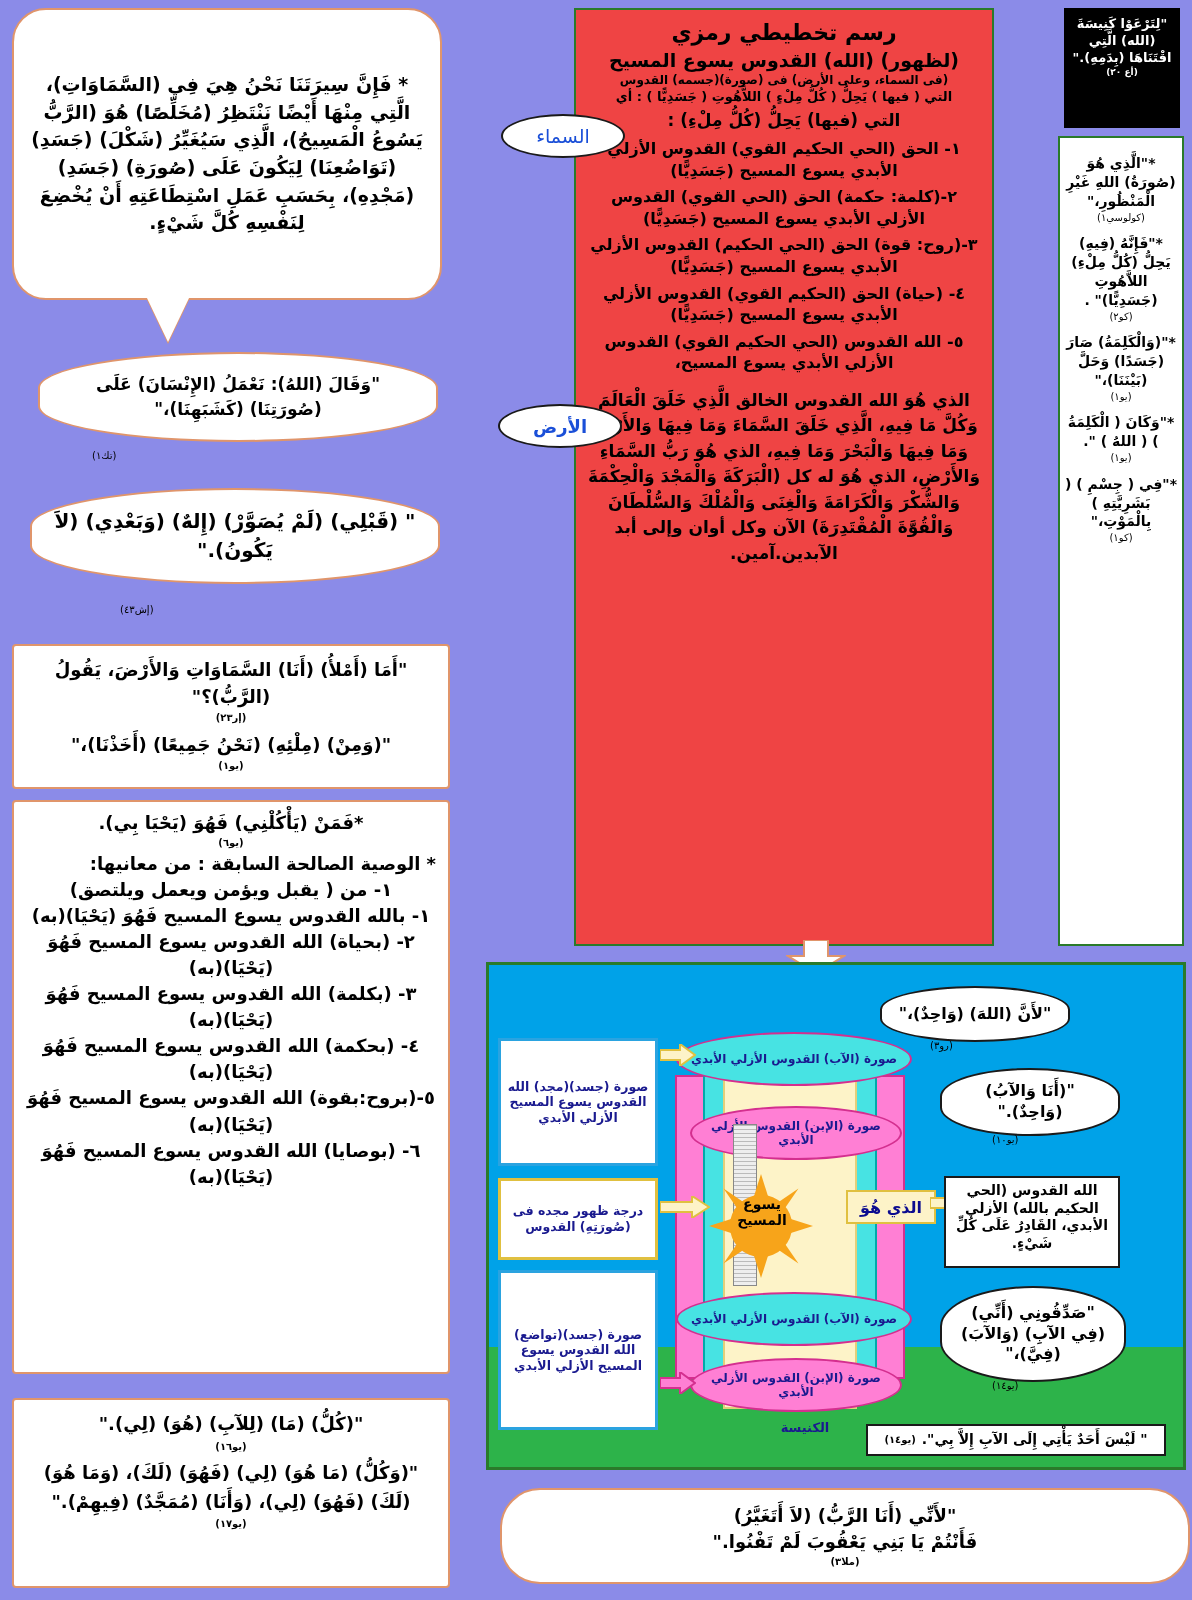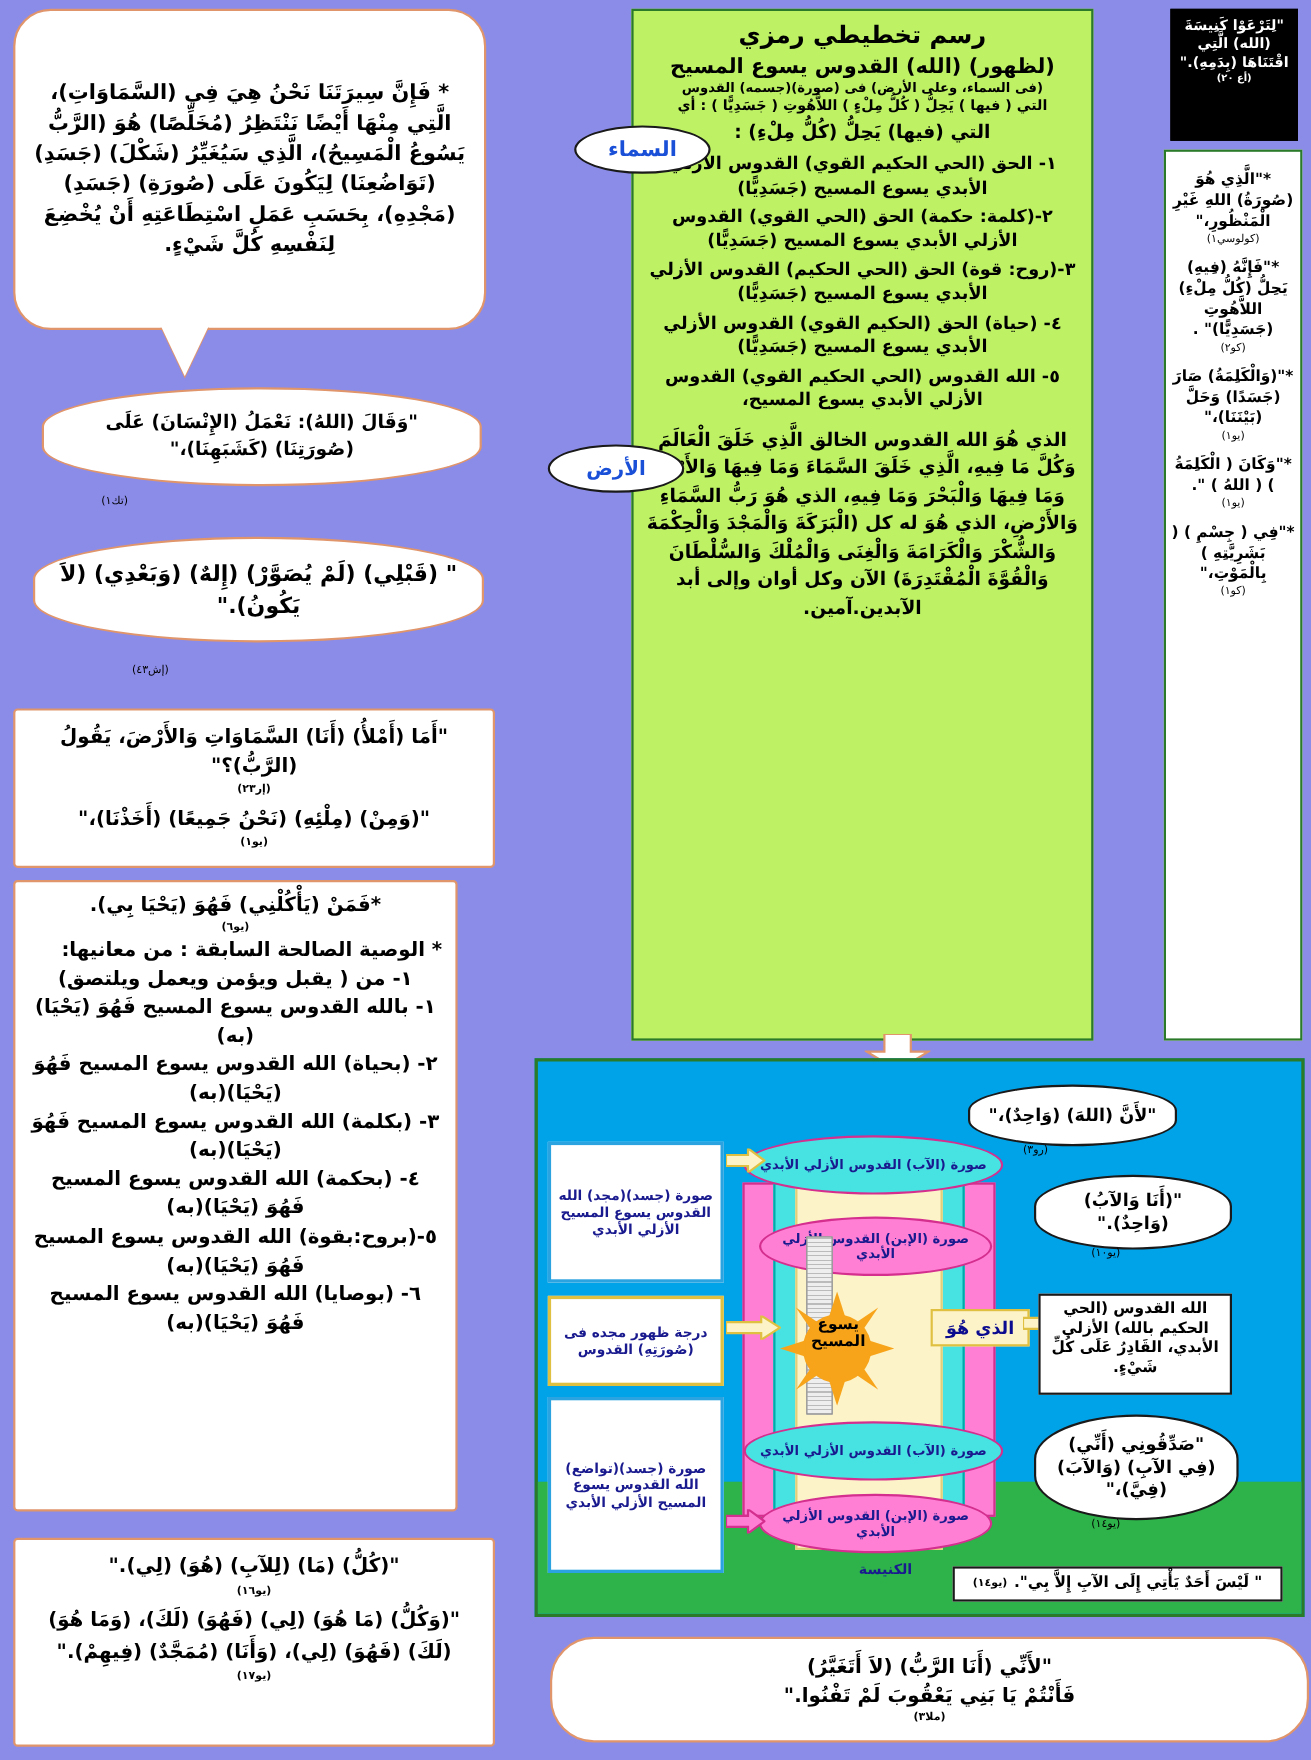--- a/index.html
+++ b/index.html
@@ -58,35 +58,35 @@
     display:flex;align-items:center;justify-content:center;
     padding:4px 22px;font-size:20px;font-weight:bold;
   }
   #ref2{position:absolute;left:120px;top:604px;font-size:10px;}
 
   #leftRect1{
     left:12px;top:644px;width:438px;height:145px;
     border-radius:4px;padding:10px 12px;font-size:18px;font-weight:bold;
   }
   #leftRect2{
-    left:12px;top:800px;width:404px;height:574px;
+    left:12px;top:800px;width:438px;height:574px;
     border-radius:4px;padding:8px 12px;font-size:18px;font-weight:bold;
     text-align:right;line-height:1.45;
   }
   #leftRect2 .ctr{text-align:center;}
   #leftRect3{
     left:12px;top:1398px;width:438px;height:190px;
     border-radius:4px;padding:10px 12px;font-size:18px;font-weight:bold;
     text-align:center;line-height:1.6;
   }
 
   
   #middle{
     position:absolute;left:574px;top:8px;width:420px;height:938px;
-    background:#bef264;border:2px solid #2a7a2a;box-sizing:border-box;
+    background:#ef4444;border:2px solid #2a7a2a;box-sizing:border-box;
     padding:8px 10px;text-align:center;
   }
   #middle h1{font-size:22px;margin:2px 0 4px;font-weight:bold;}
   #middle h2{font-size:19px;margin:2px 0 2px;font-weight:bold;}
   #middle .sub{font-size:12px;margin:1px 0;font-weight:bold;}
   #middle .sub2{font-size:13px;margin:2px 0 6px;font-weight:bold;}
   #middle .lead{font-size:17px;font-weight:bold;margin:6px 0 8px;}
   #middle .item{font-size:16px;font-weight:bold;margin:5px 0;line-height:1.35;}
   #middle .para{font-size:17px;font-weight:bold;margin-top:14px;line-height:1.5;}
 
@@ -113,24 +113,24 @@
   
   #diagram{
     position:absolute;left:486px;top:962px;width:700px;height:508px;
     background:#00a2e8;border:3px solid #2a7a2a;box-sizing:border-box;
   }
   #ground{
     position:absolute;left:0;bottom:0;width:100%;height:120px;
     background:#2db34a;
   }
   #skyLabel{
-    position:absolute;left:522px;top:114px;width:120px;height:40px;
+    position:absolute;left:501px;top:114px;width:120px;height:40px;
     background:#fff;border:2px solid #1a1a1a;border-radius:50%;
     display:flex;align-items:center;justify-content:center;
-    font-size:19px;font-weight:bold;color:#1a4fd8;
+    font-size:19px;font-weight:normal;color:#1a4fd8;
   }
   #earthLabel{
     position:absolute;left:498px;top:404px;width:120px;height:40px;
     background:#fff;border:2px solid #1a1a1a;border-radius:50%;
     display:flex;align-items:center;justify-content:center;
     font-size:18px;font-weight:bold;color:#1a4fd8;
   }
   .magenta{
     position:absolute;background:#ff7fd4;border:2px solid #d42f8f;
   }

